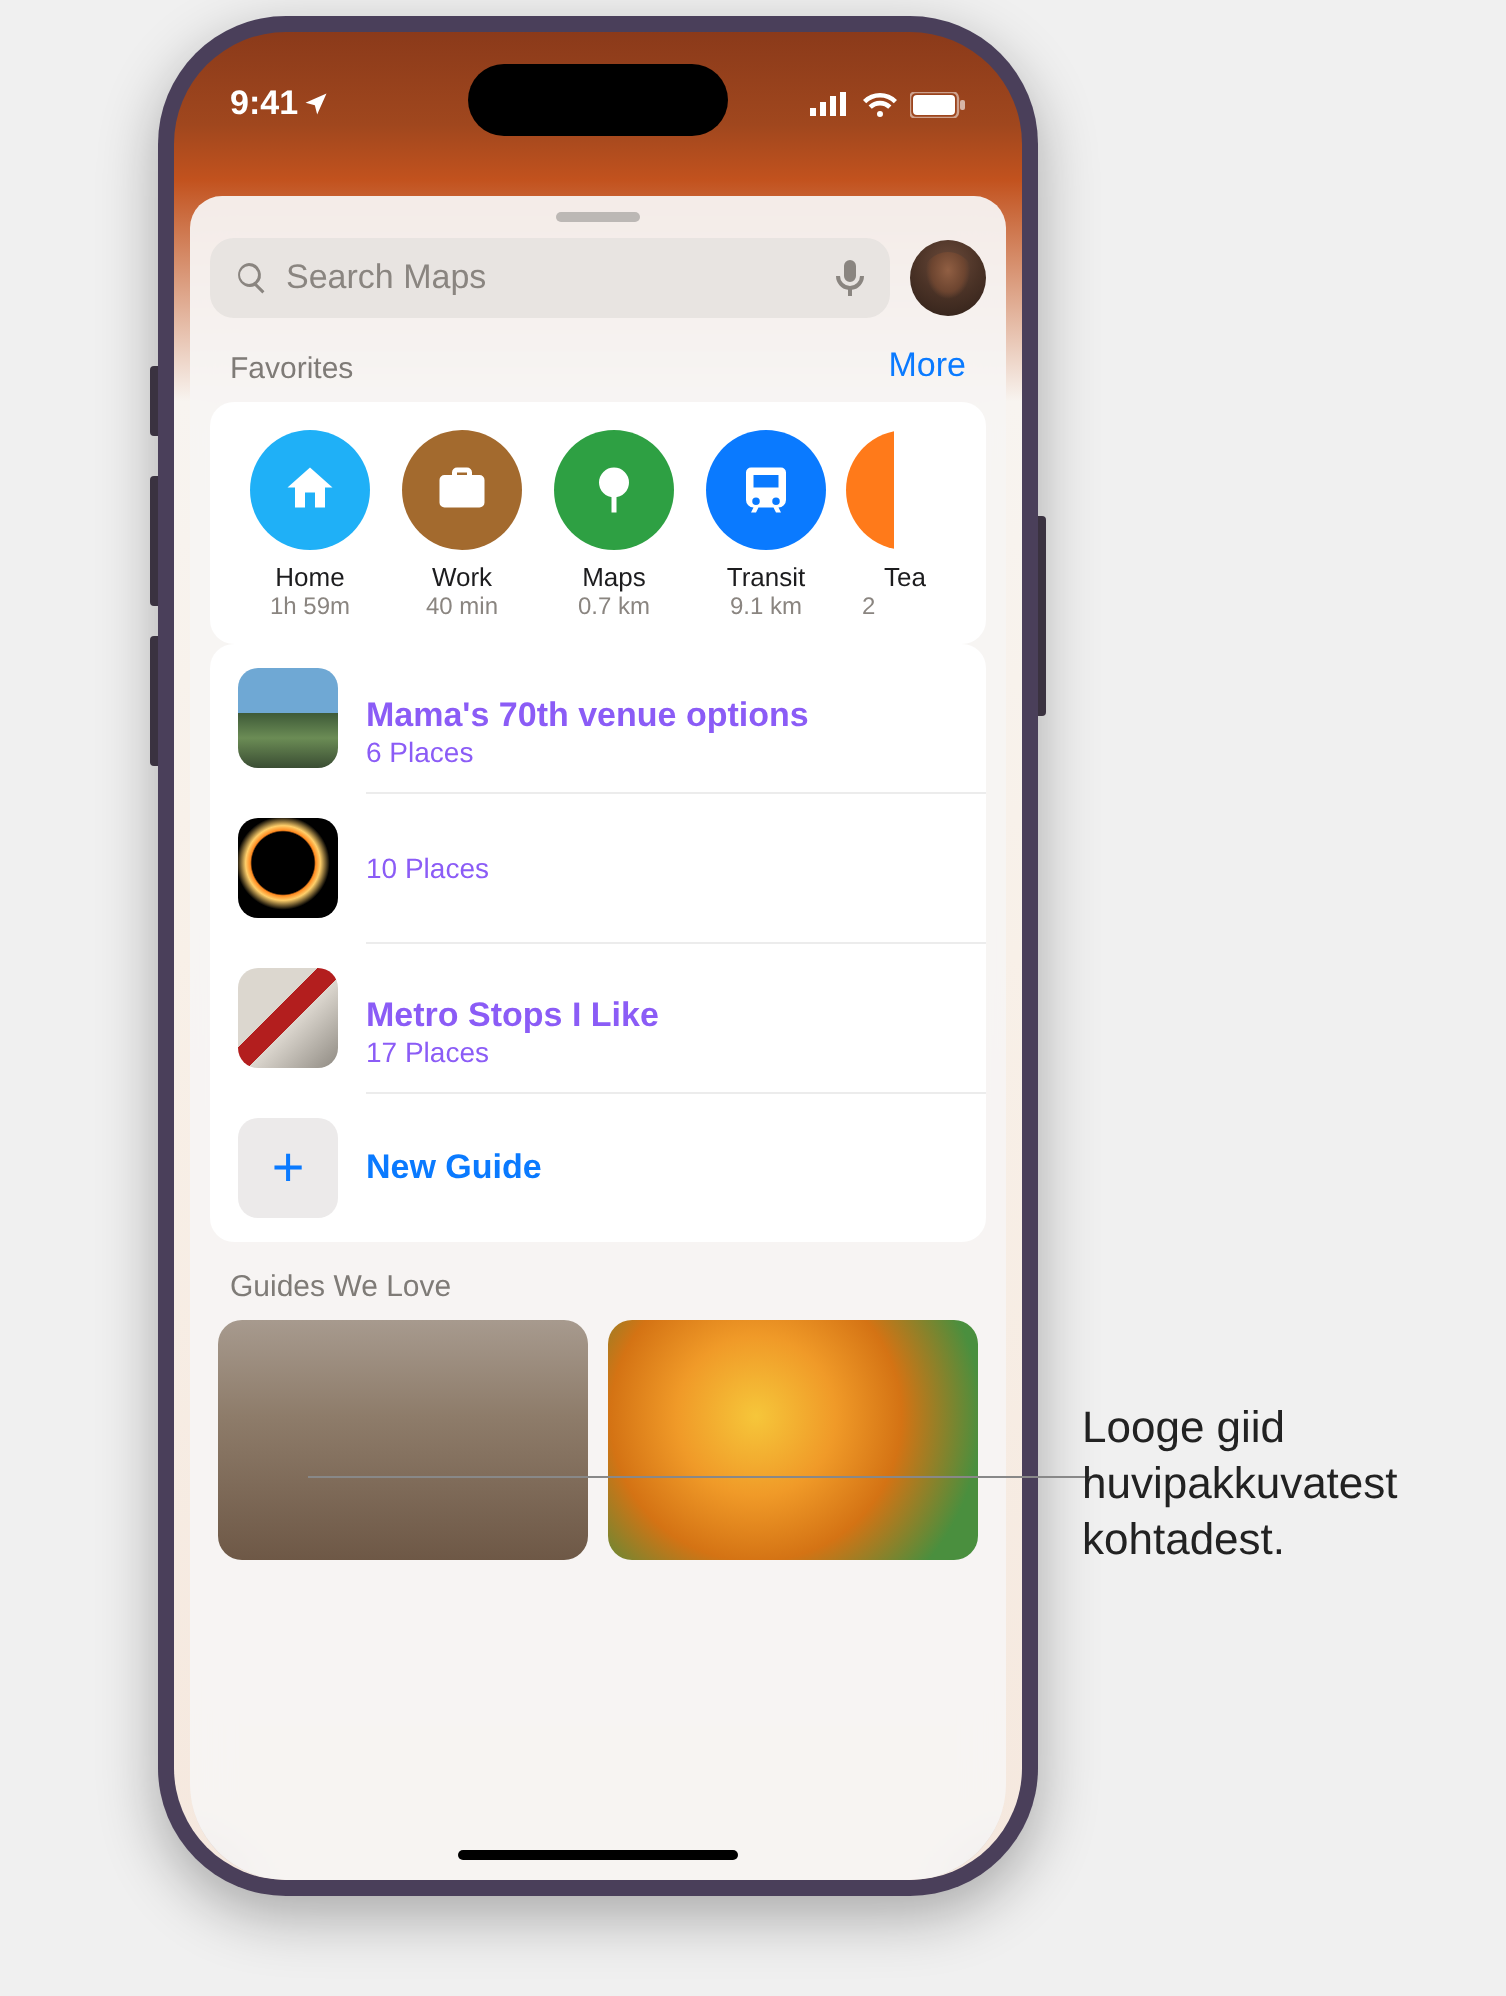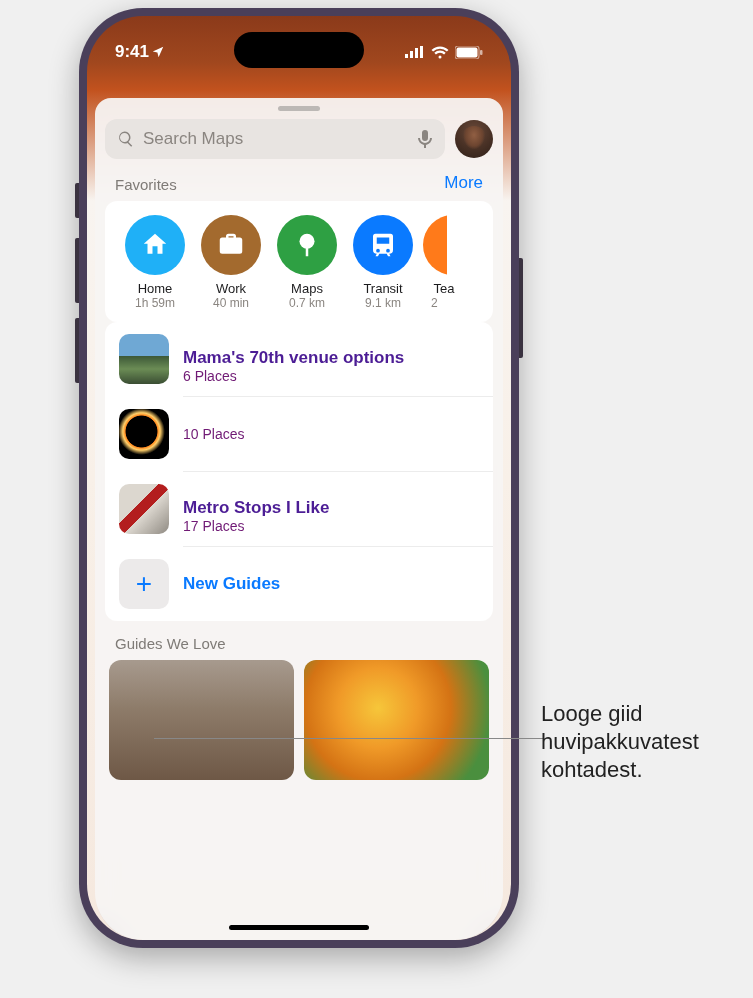--- a/index.html
+++ b/index.html
@@ -121,22 +121,22 @@
   .fav-label { font-size:13px; color:#1c1c1e; white-space:nowrap; overflow:hidden;}
   .fav-sub { font-size:12px; color:#8a8580; white-space:nowrap; overflow:hidden;}
 
   .guide-list .row { display:flex; align-items:center; gap:14px; padding:12px 14px;}
   .guide-list .sep { height:1px; background:#ececec; margin-left:78px;}
   .thumb { width:50px; height:50px; border-radius:10px; flex-shrink:0; background:#ddd;}
   .thumb.mountain { background: linear-gradient(180deg,#6fa8d4 0%, #6fa8d4 45%, #3e5a38 45%, #6b8c55 70%, #3a4d33 100%);}
   .thumb.eclipse { background: radial-gradient(circle at 45% 45%, #000 0%, #000 40%, #ff8a20 42%, #ffcf6a 48%, #000 60%);}
   .thumb.metro { background: linear-gradient(135deg,#dcd7cf 0%, #dcd7cf 40%, #b31e1e 40%, #b31e1e 55%, #dcd7cf 55%, #8f8a82 100%);}
   .row-main { flex:1; display:flex; flex-direction:column;}
-  .row-title { font-size:17px; font-weight:600; color:#4c1d95;margin-top:14px;}
-  .row-sub { font-size:14px; color:#701a75;}
+  .row-title { font-size:17px; font-weight:600; color:#8b5cf6;margin-top:14px;}
+  .row-sub { font-size:14px; color:#8b5cf6;}
   .new-guide-row { display:flex; align-items:center; gap:14px; padding:12px 14px;}
   .plus-box { width:50px; height:50px; border-radius:10px; background:#eceaea; display:flex; align-items:center; justify-content:center; color:#0a7aff; font-size:28px;}
   .new-guide-label { color:#0a7aff; font-size:17px; font-weight:600;}
   .love-row { display:flex; gap:10px; padding:0 4px; overflow:hidden;}
   .love-card { flex:1; min-width:0; height:120px; border-radius:12px; background:#ccc;}
   .love-card.a { background: linear-gradient(180deg,#a79a8e 0%, #8e7c6a 40%, #6e5846 100%);}
   .love-card.b { background: radial-gradient(circle at 40% 40%, #f6c63a 0%, #f09a28 30%, #d47314 55%, #4a8f3e 85%);}
   .home-indicator { position:absolute; bottom:10px; left:50%; transform:translateX(-50%); width:140px; height:5px; background:#000; border-radius:3px;}
 
   .callout {
@@ -247,21 +247,21 @@
               <div class="fav-circle" style="background:#0a7aff">
                 <svg width="30" height="30" viewBox="0 0 24 24" fill="#fff">
                     <path d="M6 3h12a2 2 0 012 2v11a3 3 0 01-3 3l1 2h-2l-1-2H9l-1 2H6l1-2a3 3 0 01-3-3V5a2 2 0 012-2zm1 3v5h10V6zm1 9a1.5 1.5 0 100 3 1.5 1.5 0 000-3zm8 0a1.5 1.5 0 100 3 1.5 1.5 0 000-3z"></path>
                   </svg>
               </div>
               <div class="fav-label">Transit</div>
               <div class="fav-sub">9.1 km</div>
             </div>
             <div class="fav-item" style="width:40px;">
               <div class="fav-circle" style="background:#ff7a1a; width:60px; margin-left:0; clip-path: inset(0 60% 0 0); border-radius:50% 0 0 50%;"></div>
-              <div class="fav-label" style="text-align:center; padding-left:2px;">Tea</div>
+              <div class="fav-label" style="text-align:right; padding-left:2px;">Tea</div>
               <div class="fav-sub" style="text-align:left; padding-left:8px;">2</div>
             </div>
           </div>
         </div>
 
 
         <div class="card guide-list">
           <div class="row">
             <div class="thumb mountain"></div>
             <div class="row-main">
@@ -280,21 +280,21 @@
           <div class="row">
             <div class="thumb metro"></div>
             <div class="row-main">
               <span class="row-title">Metro Stops I Like</span>
               <span class="row-sub">17 Places</span>
             </div>
           </div>
           <div class="sep"></div>
           <div class="new-guide-row">
             <div class="plus-box">+</div>
-            <span class="new-guide-label">New Guides</span>
+            <span class="new-guide-label">New Guide</span>
           </div>
         </div>
 
         <div class="section-head">
           <span class="section-title">Guides We Love</span>
         </div>
         <div class="love-row">
           <div class="love-card a"></div>
           <div class="love-card b"></div>
         </div>

